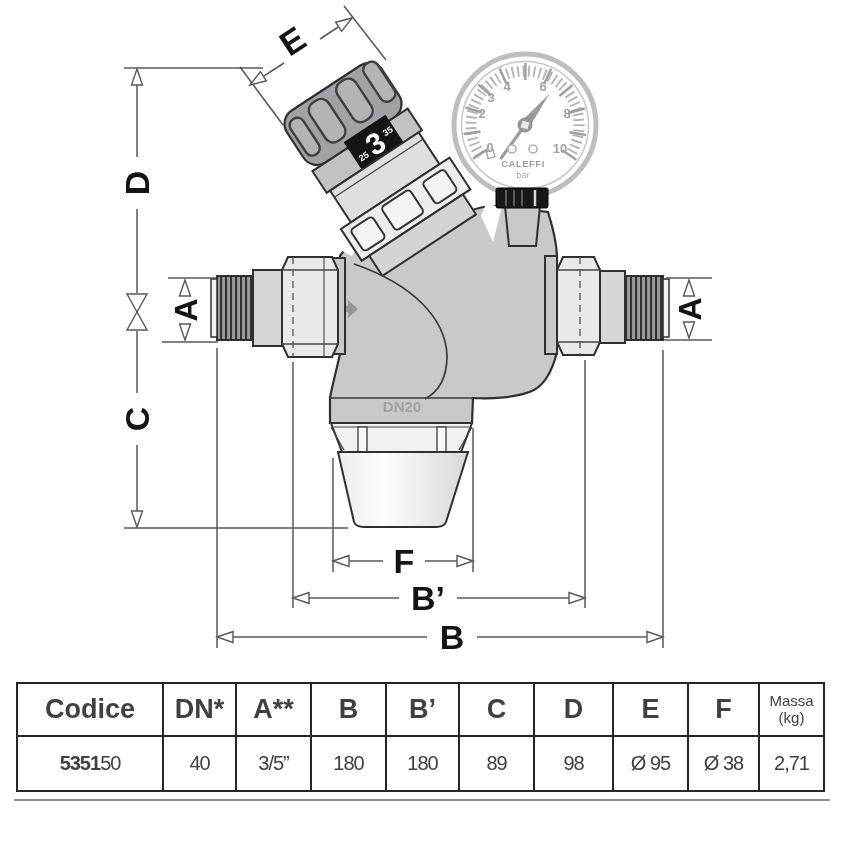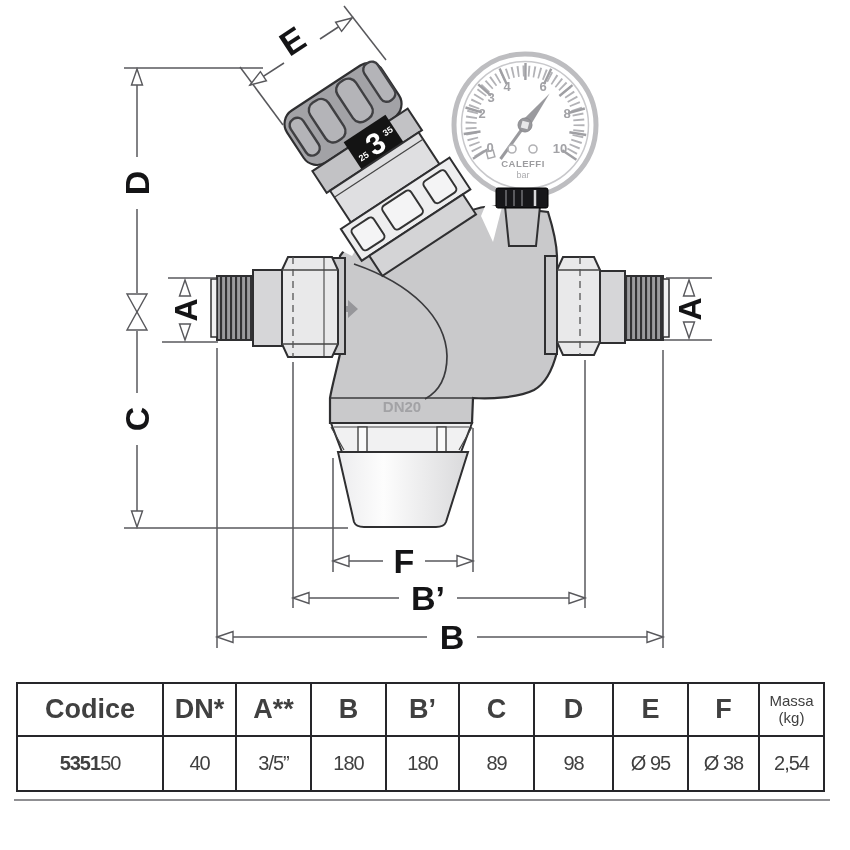--- a/index.html
+++ b/index.html
@@ -258,19 +258,19 @@
   <tr class="drow">
     <td><span class="code-bold">5351</span><span>50</span></td>
     <td>40</td>
     <td>3/5”</td>
     <td>180</td>
     <td>180</td>
     <td>89</td>
     <td>98</td>
     <td>Ø 95</td>
     <td>Ø 38</td>
-    <td>2,54</td>
+    <td>2,71</td>
   </tr>
 </tbody>
     </table>
 <div class="table-underline"></div>
 
 </div>
 
 </body></html>

